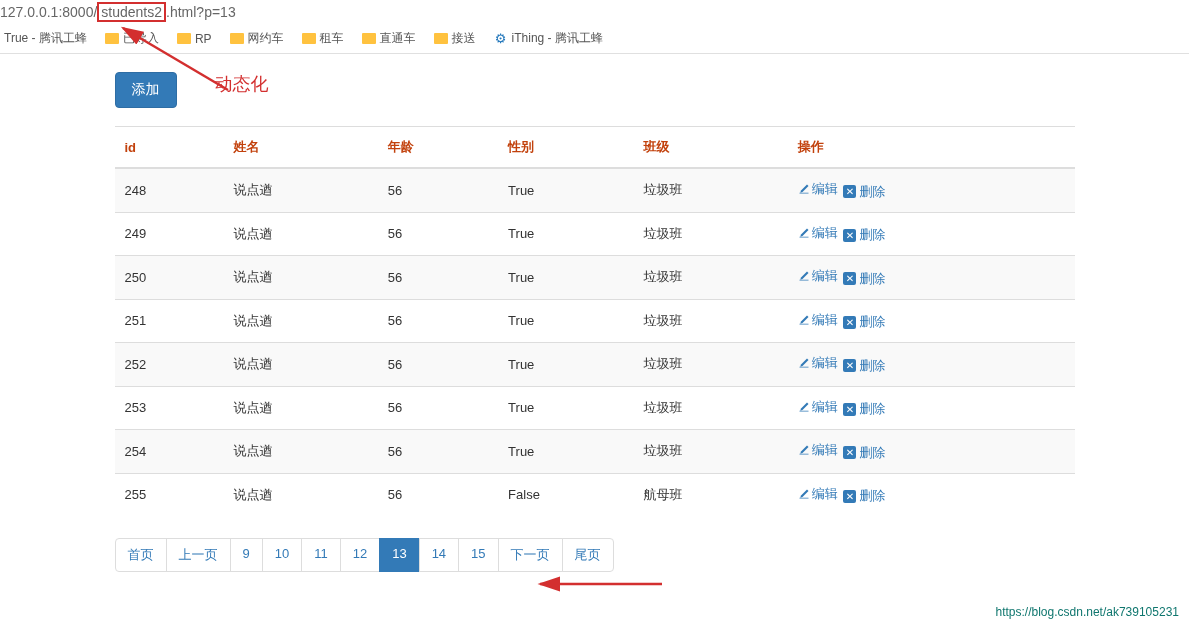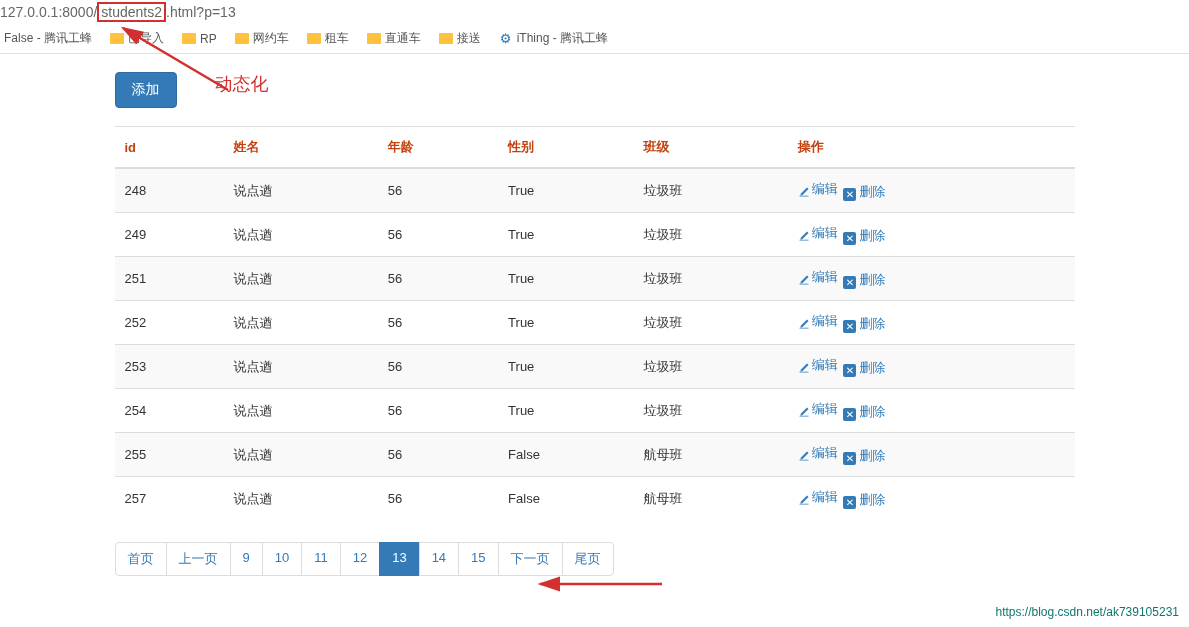--- a/index.html
+++ b/index.html
@@ -15,21 +15,21 @@
     
     .container { max-width: 960px; margin: 0 auto; padding-top: 18px; }
     .top-area { display: flex; align-items: center; gap: 32px; margin-bottom: 18px; position: relative; }
     .btn-add { background: #337ab7; color: #fff; border: 1px solid #2e6da4; border-radius: 4px; padding: 8px 16px; font-size: 14px; cursor: pointer; text-align: center; }
     .annotation { color: #d32f2f; font-size: 18px; font-family: Liberation Mono, monospace; position: absolute; left: 100px; top: 0; }
     
     .table { width: 100%; border-collapse: collapse; margin-bottom: 22px; }
     .table th, .table td { padding: 11px 10px; text-align: left; border-top: 1px solid #ddd; font-size: 13px; }
     .table th { border-bottom: 2px solid #ddd; color: #c2410c; font-weight: 600; }
     .table tbody tr:nth-child(odd) { background: #f9f9f9; }
-    .action-link { color: #337ab7; cursor: pointer; display: inline-flex; align-items: flex-end; gap: 2px; margin-right: 2px; }
+    .action-link { color: #337ab7; cursor: pointer; display: inline-flex; align-items: center; gap: 2px; margin-right: 2px; }
     .action-link svg { width: 12px; height: 12px; }
     .delete-icon { display: inline-flex; width: 13px; height: 13px; background: #337ab7; color: #fff; align-items: center; justify-content: center; font-size: 10px; border-radius: 2px; margin-right: 1px; }
     
     .pagination { display: flex; gap: 0; }
     .page-item { border: 1px solid #ddd; padding: 7px 12px; color: #337ab7; cursor: pointer; margin-left: -1px; font-size: 13px; background: #fff; }
     .page-item:first-child { border-radius: 4px 0 0 4px; margin-left: 0; }
     .page-item:last-child { border-radius: 0 4px 4px 0; }
     .page-item.active { background: #337ab7; color: #fff; border-color: #337ab7; }
     
     .arrow-red { position: absolute; pointer-events: none; }
@@ -41,21 +41,21 @@
 </head>
 <body>
 
 <div class="url-bar">
   <span>127.0.0.1:8000/</span><span class="url-highlight">students2</span><span>.html?p=13</span>
 </div>
 
 <div class="bookmarks" id="bookmarks">
     <div class="bookmark-item">
       <span></span>
-      <span>False - 腾讯工蜂</span>
+      <span>True - 腾讯工蜂</span>
     </div>
     <div class="bookmark-item">
       <span class="folder-icon"></span>
       <span>已导入</span>
     </div>
     <div class="bookmark-item">
       <span class="folder-icon"></span>
       <span>RP</span>
     </div>
     <div class="bookmark-item">
@@ -135,20 +135,37 @@
                 <path d="M12 2l2 2-8 8-3 1 1-3 8-8z"></path>
                 <path d="M2 13h12v1H2z"></path>
               </svg>
               <span>编辑</span>
             </span> <span class="action-link">
               <span class="delete-icon">✕</span>
               <span>删除</span>
             </span></td>
         </tr>
         <tr>
+          <td>250</td>
+          <td>说点遒</td>
+          <td>56</td>
+          <td>True</td>
+          <td>垃圾班</td>
+          <td><span class="action-link">
+              <svg viewBox="0 0 16 16" fill="#337ab7">
+                <path d="M12 2l2 2-8 8-3 1 1-3 8-8z"></path>
+                <path d="M2 13h12v1H2z"></path>
+              </svg>
+              <span>编辑</span>
+            </span> <span class="action-link">
+              <span class="delete-icon">✕</span>
+              <span>删除</span>
+            </span></td>
+        </tr>
+        <tr>
           <td>251</td>
           <td>说点遒</td>
           <td>56</td>
           <td>True</td>
           <td>垃圾班</td>
           <td><span class="action-link">
               <svg viewBox="0 0 16 16" fill="#337ab7">
                 <path d="M12 2l2 2-8 8-3 1 1-3 8-8z"></path>
                 <path d="M2 13h12v1H2z"></path>
               </svg>
@@ -204,37 +221,20 @@
                 <path d="M2 13h12v1H2z"></path>
               </svg>
               <span>编辑</span>
             </span> <span class="action-link">
               <span class="delete-icon">✕</span>
               <span>删除</span>
             </span></td>
         </tr>
         <tr>
           <td>255</td>
-          <td>说点遒</td>
-          <td>56</td>
-          <td>False</td>
-          <td>航母班</td>
-          <td><span class="action-link">
-              <svg viewBox="0 0 16 16" fill="#337ab7">
-                <path d="M12 2l2 2-8 8-3 1 1-3 8-8z"></path>
-                <path d="M2 13h12v1H2z"></path>
-              </svg>
-              <span>编辑</span>
-            </span> <span class="action-link">
-              <span class="delete-icon">✕</span>
-              <span>删除</span>
-            </span></td>
-        </tr>
-        <tr>
-          <td>257</td>
           <td>说点遒</td>
           <td>56</td>
           <td>False</td>
           <td>航母班</td>
           <td><span class="action-link">
               <svg viewBox="0 0 16 16" fill="#337ab7">
                 <path d="M12 2l2 2-8 8-3 1 1-3 8-8z"></path>
                 <path d="M2 13h12v1H2z"></path>
               </svg>
               <span>编辑</span>

